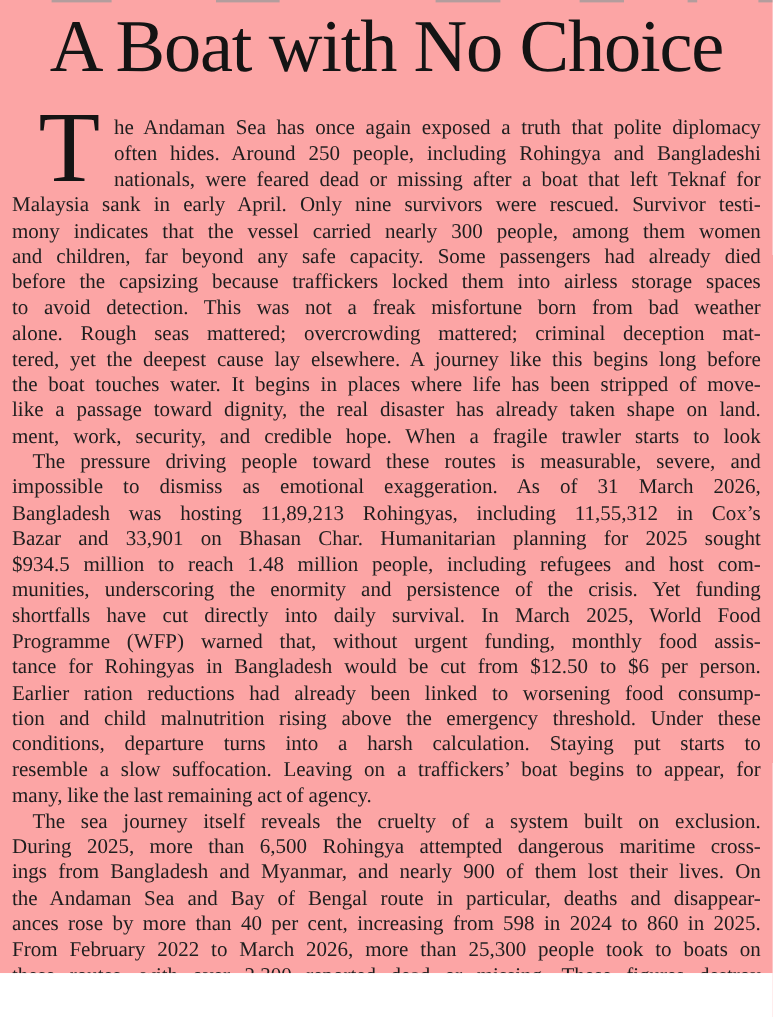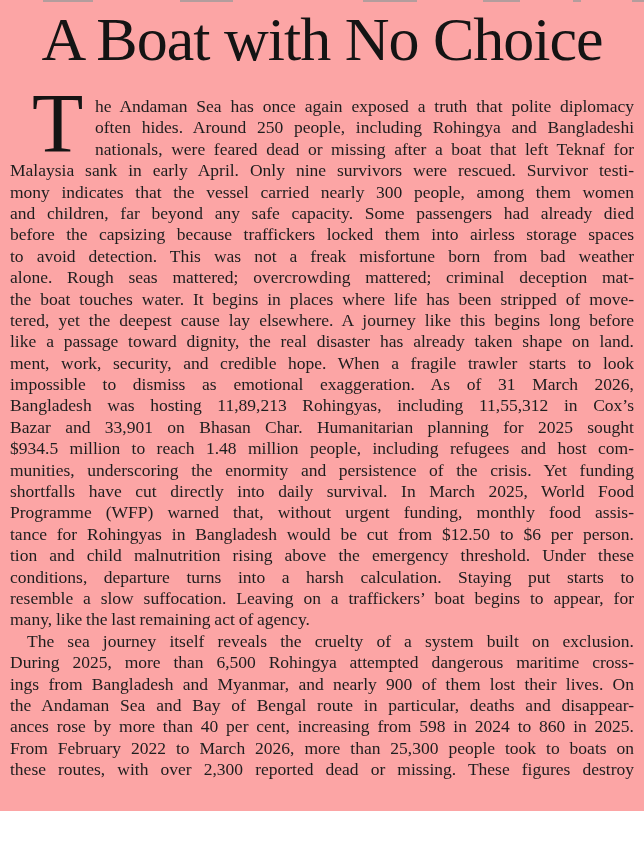--- a/index.html
+++ b/index.html
@@ -81,34 +81,36 @@
         <span class="dropcap">T</span>
         <div class="line dc-indent">he Andaman Sea has once again exposed a truth that polite diplomacy</div>
         <div class="line dc-indent">often hides. Around 250 people, including Rohingya and Bangladeshi</div>
         <div class="line dc-indent">nationals, were feared dead or missing after a boat that left Teknaf for</div>
         <div class="line">Malaysia sank in early April. Only nine survivors were rescued. Survivor testi-</div>
         <div class="line">mony indicates that the vessel carried nearly 300 people, among them women</div>
         <div class="line">and children, far beyond any safe capacity. Some passengers had already died</div>
         <div class="line">before the capsizing because traffickers locked them into airless storage spaces</div>
         <div class="line">to avoid detection. This was not a freak misfortune born from bad weather</div>
         <div class="line">alone. Rough seas mattered; overcrowding mattered; criminal deception mat-</div>
+        <div class="line">tered, yet the deepest cause lay elsewhere. A journey like this begins long before</div>
         <div class="line">the boat touches water. It begins in places where life has been stripped of move-</div>
-        <div class="line">tered, yet the deepest cause lay elsewhere. A journey like this begins long before</div>
         <div class="line">like a passage toward dignity, the real disaster has already taken shape on land.</div>
         <div class="line">ment, work, security, and credible hope. When a fragile trawler starts to look</div>
       </div>
       <div class="para">
+        <div class="line first-indent">The pressure driving people toward these routes is measurable, severe, and</div>
         <div class="line">impossible to dismiss as emotional exaggeration. As of 31 March 2026,</div>
         <div class="line">Bangladesh was hosting 11,89,213 Rohingyas, including 11,55,312 in Cox’s</div>
         <div class="line">Bazar and 33,901 on Bhasan Char. Humanitarian planning for 2025 sought</div>
         <div class="line">$934.5 million to reach 1.48 million people, including refugees and host com-</div>
         <div class="line">munities, underscoring the enormity and persistence of the crisis. Yet funding</div>
         <div class="line">shortfalls have cut directly into daily survival. In March 2025, World Food</div>
         <div class="line">Programme (WFP) warned that, without urgent funding, monthly food assis-</div>
         <div class="line">tance for Rohingyas in Bangladesh would be cut from $12.50 to $6 per person.</div>
+        <div class="line">Earlier ration reductions had already been linked to worsening food consump-</div>
         <div class="line">tion and child malnutrition rising above the emergency threshold. Under these</div>
         <div class="line">conditions, departure turns into a harsh calculation. Staying put starts to</div>
         <div class="line">resemble a slow suffocation. Leaving on a traffickers’ boat begins to appear, for</div>
         <div class="line line-last">many, like the last remaining act of agency.</div>
       </div>
       <div class="para">
         <div class="line first-indent">The sea journey itself reveals the cruelty of a system built on exclusion.</div>
         <div class="line">During 2025, more than 6,500 Rohingya attempted dangerous maritime cross-</div>
         <div class="line">ings from Bangladesh and Myanmar, and nearly 900 of them lost their lives. On</div>
         <div class="line">the Andaman Sea and Bay of Bengal route in particular, deaths and disappear-</div>

